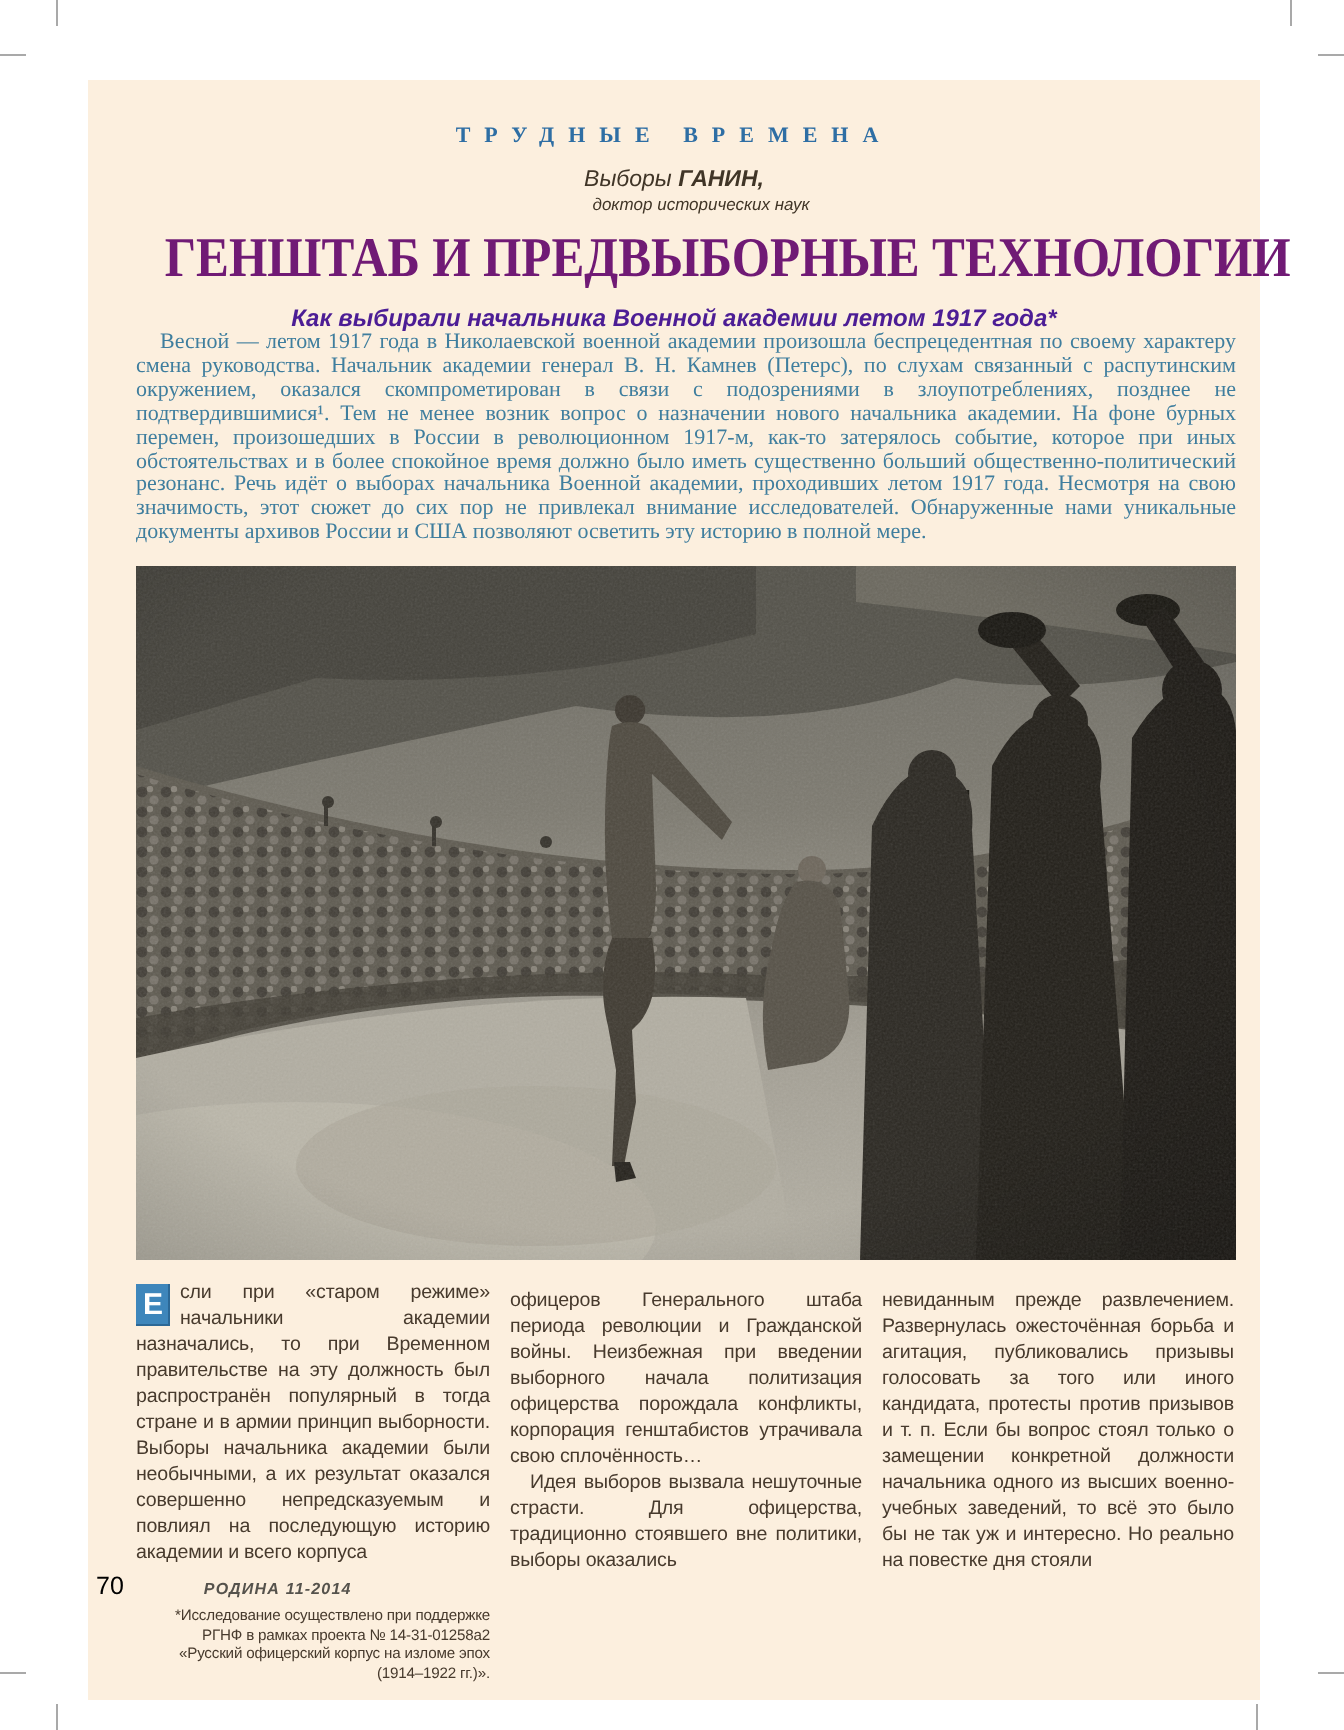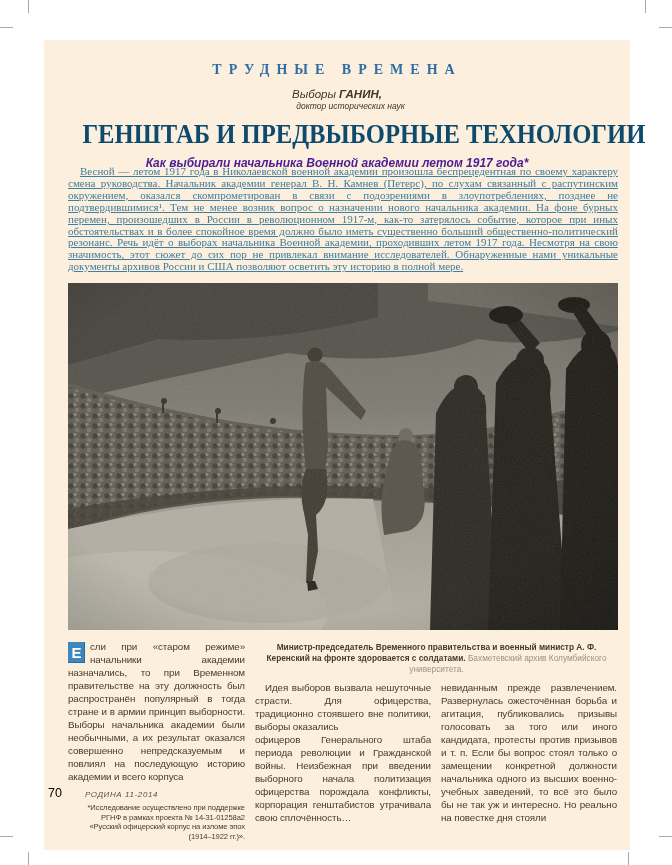--- a/index.html
+++ b/index.html
@@ -11,38 +11,38 @@
   }
   .crop{position:absolute;background:#a9a9a9;}
   .sheet{
     position:absolute;left:44px;top:40px;width:586px;height:810px;
     background:#fcefde;
   }
   
   .header{position:absolute;top:22px;left:0;width:100%;text-align:center;}
   .kicker{
     font-family:"Liberation Serif",serif;font-weight:bold;
-    font-size:14px;letter-spacing:7px;color:#2e6ea4;
+    font-size:11px;letter-spacing:7px;color:#2e6ea4;
   }
   .authorline{margin-top:10px;font-size:11.5px;font-style:italic;color:#403527;}
   .authorline b{font-style:italic;}
   .affiliation{margin-top:1px;font-size:8.5px;font-style:italic;color:#403527;padding-left:27px;}
   .title{
     margin-top:7px;font-family:"Liberation Serif",serif;font-weight:bold;
-    font-size:28px;color:#0c4a6e;white-space:nowrap;
+    font-size:28px;color:#701a75;white-space:nowrap;
   }
   .title .squeeze{display:inline-block;transform:scaleX(.88);transform-origin:center;}
   .subtitle{
     margin-top:6px;font-size:12px;font-style:italic;font-weight:bold;color:#4c1d95;
   }
   
   .lead{
     position:absolute;top:126px;left:24px;width:550px;
     font-family:"Liberation Serif",serif;font-size:11px;line-height:11.9px;
-    color:#3f7e9e;text-align:justify;text-indent:12px;margin:0;text-decoration:underline;
+    color:#3f7e9e;text-align:justify;text-indent:12px;margin:0;
   }
   
   .photo{position:absolute;top:243px;left:24px;width:550px;height:347px;background:#8a867c;}
   .photo svg{display:block;width:100%;height:100%;}
   
   .below{position:absolute;top:600px;left:24px;width:550px;display:flex;gap:10px;}
   .colA{width:177px;flex:0 0 177px;}
   .rightwrap{width:363px;flex:0 0 363px;}
   .bodytext{
     font-size:9.8px;line-height:13px;color:#473a2d;text-align:justify;
@@ -63,21 +63,21 @@
   .twocols{display:flex;gap:10px;margin-top:4px;}
   .colB,.colC{width:176px;flex:0 0 176px;}
   .footnote{
     margin-top:20px;font-size:7.6px;line-height:9.6px;color:#473a2d;
     text-align:right;letter-spacing:-0.1px;
   }
   
   .footer{position:absolute;left:4px;top:746px;display:flex;align-items:baseline;}
   .pagenum{font-size:12.5px;color:#000000;}
   .journal{
-    margin-left:23px;font-size:8px;font-style:italic;font-weight:normal;
+    margin-left:40px;font-size:8px;font-style:italic;font-weight:bold;
     letter-spacing:.6px;color:#55524c;
   }
 </style>
 </head>
 <body>
 
 <div class="crop" style="left:28px;top:0;width:1px;height:13px;"></div>
 <div class="crop" style="left:0;top:27px;width:13px;height:1px;"></div>
 <div class="crop" style="left:645px;top:0;width:1px;height:13px;"></div>
 <div class="crop" style="left:659px;top:27px;width:13px;height:1px;"></div>
@@ -169,25 +169,24 @@
       <rect x="0" y="0" width="550" height="347" filter="url(#grain)" opacity="0.14"></rect>
     </svg>
   </figure>
 
   <div class="below">
     <div class="colA">
       <p class="bodytext"><span class="dropcap">Е</span><span>сли при «старом режиме» начальники академии назначались, то при Временном правительстве на эту должность был распространён популярный в тогда стране и в армии принцип выборности. Выборы начальника академии были необычными, а их результат оказался совершенно непредсказуемым и повлиял на последующую историю академии и всего корпуса</span></p>
       <p class="footnote">*Исследование осуществлено при поддержке РГНФ в рамках проекта № 14-31-01258а2 «Русский офицерский корпус на изломе эпох (1914–1922 гг.)».</p>
     </div>
     <div class="rightwrap">
-      <div class="caption"><span>Министр-председатель Временного правительства и военный министр А. Ф. Керенский на фронте здоровается с солдатами. </span><span class="credit">Бахметевский архив Колумбийского университета.</span></div>
       <div class="twocols">
         <div class="colB">
+          <p class="bodytext">офицеров Генерального штаба периода революции и Гражданской войны. Неизбежная при введении выборного начала политизация офицерства порождала конфликты, корпорация генштабистов утрачивала свою сплочённость…</p>
           <p class="bodytext indent" style="margin-top:0;">Идея выборов вызвала нешуточные страсти. Для офицерства, традиционно стоявшего вне политики, выборы оказались</p>
-          <p class="bodytext">офицеров Генерального штаба периода революции и Гражданской войны. Неизбежная при введении выборного начала политизация офицерства порождала конфликты, корпорация генштабистов утрачивала свою сплочённость…</p>
         </div>
         <div class="colC">
           <p class="bodytext">невиданным прежде развлечением. Развернулась ожесточённая борьба и агитация, публиковались призывы голосовать за того или иного кандидата, протесты против призывов и т. п. Если бы вопрос стоял только о замещении конкретной должности начальника одного из высших военно-учебных заведений, то всё это было бы не так уж и интересно. Но реально на повестке дня стояли</p>
         </div>
       </div>
     </div>
   </div>
 
   <div class="footer">
     <span class="pagenum">70</span>

